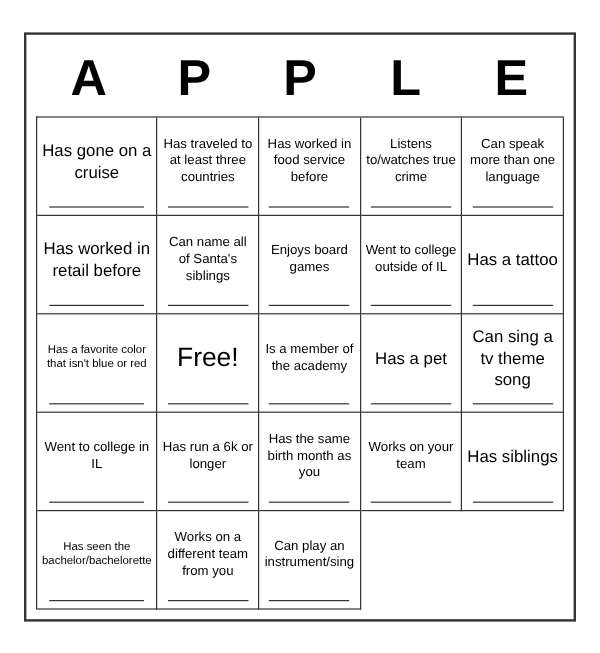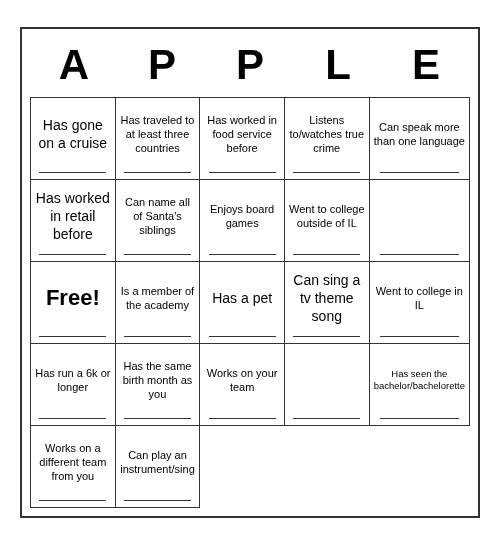--- a/index.html
+++ b/index.html
@@ -52,21 +52,21 @@
       line-height: 1.3;
       font-family: Arial, sans-serif;
       color: #000;
     }
     .cell-text.large {
       font-size: 14px;
       font-weight: normal;
     }
     .cell-text.free {
       font-size: 22px;
-      font-weight: bold;
+      font-weight: normal;
     }
     .cell-text.small {
       font-size: 9.5px;
       line-height: 1.3;
     }
     .underline {
       position: absolute;
       bottom: 6px;
       left: 10%;
       width: 80%;
@@ -116,20 +116,25 @@
       </div>
       <div class="bingo-cell">
         <span class="cell-text">Enjoys board games</span>
         <div class="underline"></div>
       </div>
       <div class="bingo-cell">
         <span class="cell-text">Went to college outside of IL</span>
         <div class="underline"></div>
       </div>
       <div class="bingo-cell">
+        <span class="cell-text large">Has a tattoo</span>
+        <div class="underline"></div>
+      </div>
+      <div class="bingo-cell">
+        <span class="cell-text small">Has a favorite color that isn't blue or red</span>
         <div class="underline"></div>
       </div>
       <div class="bingo-cell">
         <span class="cell-text free">Free!</span>
         <div class="underline"></div>
       </div>
       <div class="bingo-cell">
         <span class="cell-text">Is a member of the academy</span>
         <div class="underline"></div>
       </div>
@@ -151,20 +156,21 @@
       </div>
       <div class="bingo-cell">
         <span class="cell-text">Has the same birth month as you</span>
         <div class="underline"></div>
       </div>
       <div class="bingo-cell">
         <span class="cell-text">Works on your team</span>
         <div class="underline"></div>
       </div>
       <div class="bingo-cell">
+        <span class="cell-text large">Has siblings</span>
         <div class="underline"></div>
       </div>
       <div class="bingo-cell">
         <span class="cell-text small">Has seen the bachelor/bachelorette</span>
         <div class="underline"></div>
       </div>
       <div class="bingo-cell">
         <span class="cell-text">Works on a different team from you</span>
         <div class="underline"></div>
       </div>

